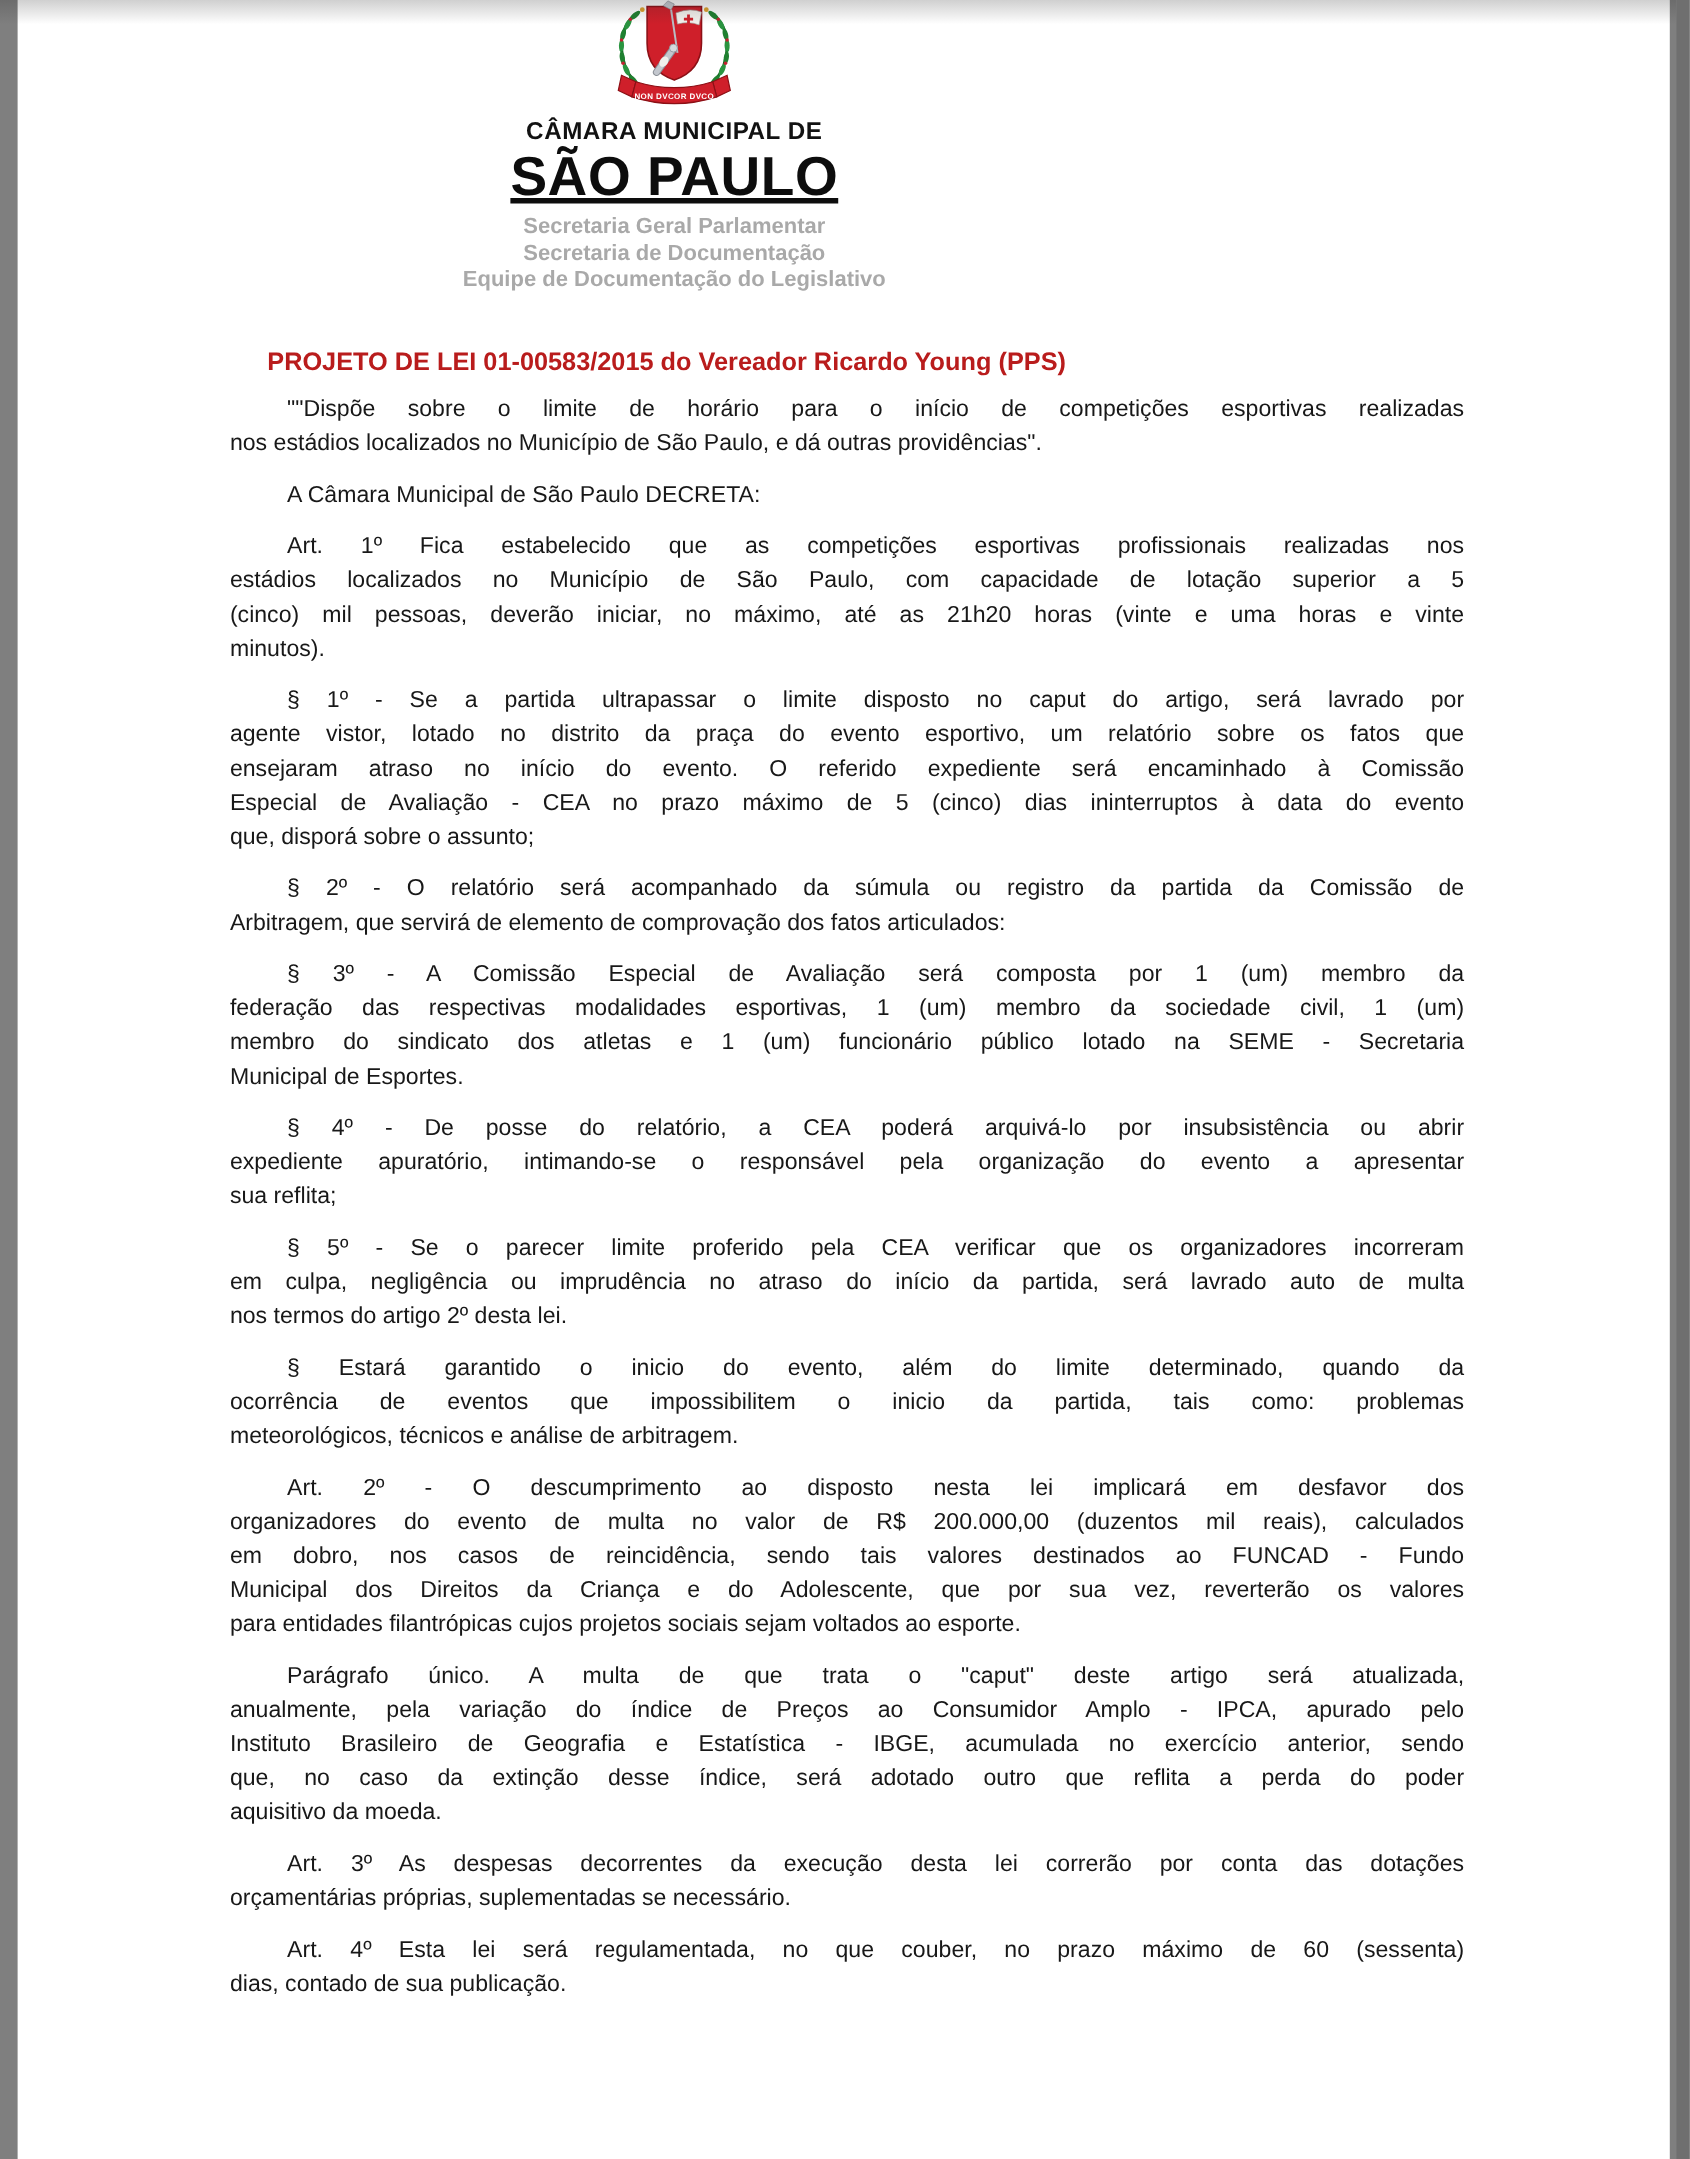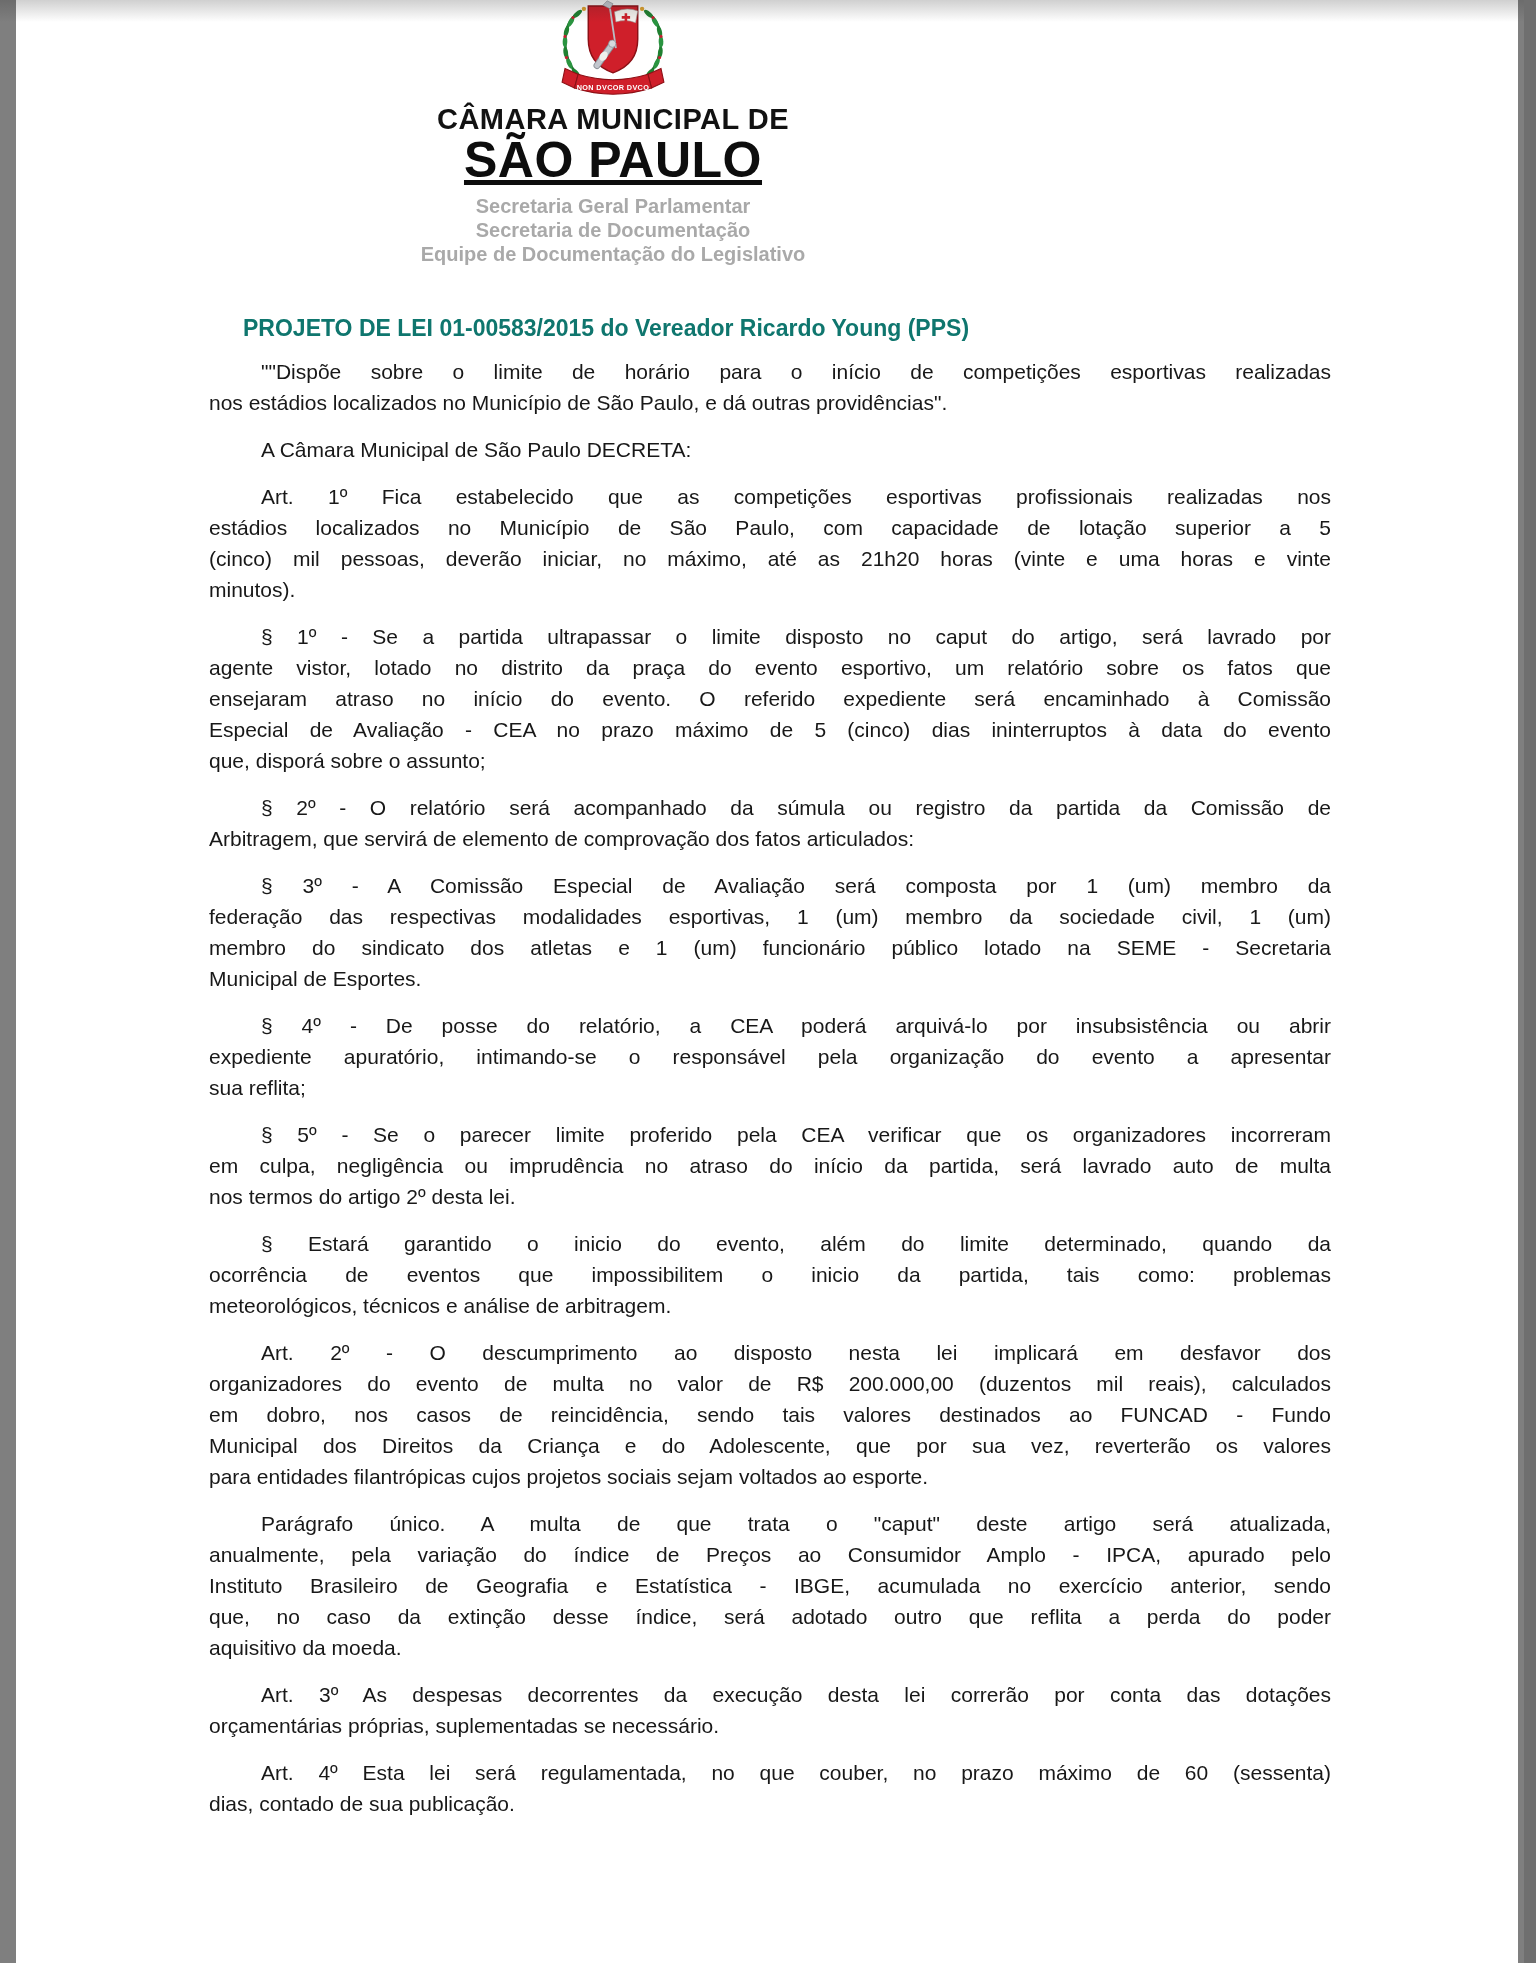--- a/index.html
+++ b/index.html
@@ -15,26 +15,26 @@
     position:absolute;left:16px;top:0;width:1502px;height:100%;
     background:var(--page_bg,#ffffff);
   }
   .top-shade{
     position:absolute;left:0;top:0;width:100%;height:22px;
     background:linear-gradient(to bottom,rgba(40,40,40,.22),rgba(255,255,255,0));
     pointer-events:none;
   }
   .header{width:600px;margin-left:297px;text-align:center;}
   .emblem{display:block;margin:0 auto 2px auto;}
-  .org1{font-weight:bold;font-size:29px;letter-spacing:.5px;color:#121212;line-height:30px;margin-top:2px;}
+  .org1{font-weight:bold;font-size:22px;letter-spacing:.5px;color:#121212;line-height:30px;margin-top:2px;}
   .org2{font-weight:bold;font-size:50px;color:#0d0d0d;line-height:52px;letter-spacing:.5px;text-decoration:underline;}
   .subs{margin-top:8px;}
   .sub{font-weight:bold;font-size:20px;color:var(--subtitle_gray,#a9a9a9);line-height:24px;}
   .doc-title{
-    font-size:23px;font-weight:bold;color:#0f766e;line-height:28px;
+    font-size:23px;font-weight:bold;color:#b91c1c;line-height:28px;
     margin:48px 0 0 227px;
   }
   .doc-body{
     margin:14px 0 0 193px;width:1122px;
     font-size:21px;line-height:31px;color:var(--text_color,#181818);
   }
   .doc-body p{margin:0 0 16px 0;}
   .ln{display:block;text-align:justify;text-align-last:justify;}
   .ln.first{text-indent:52px;}
   .ln.last{text-align-last:left;}

